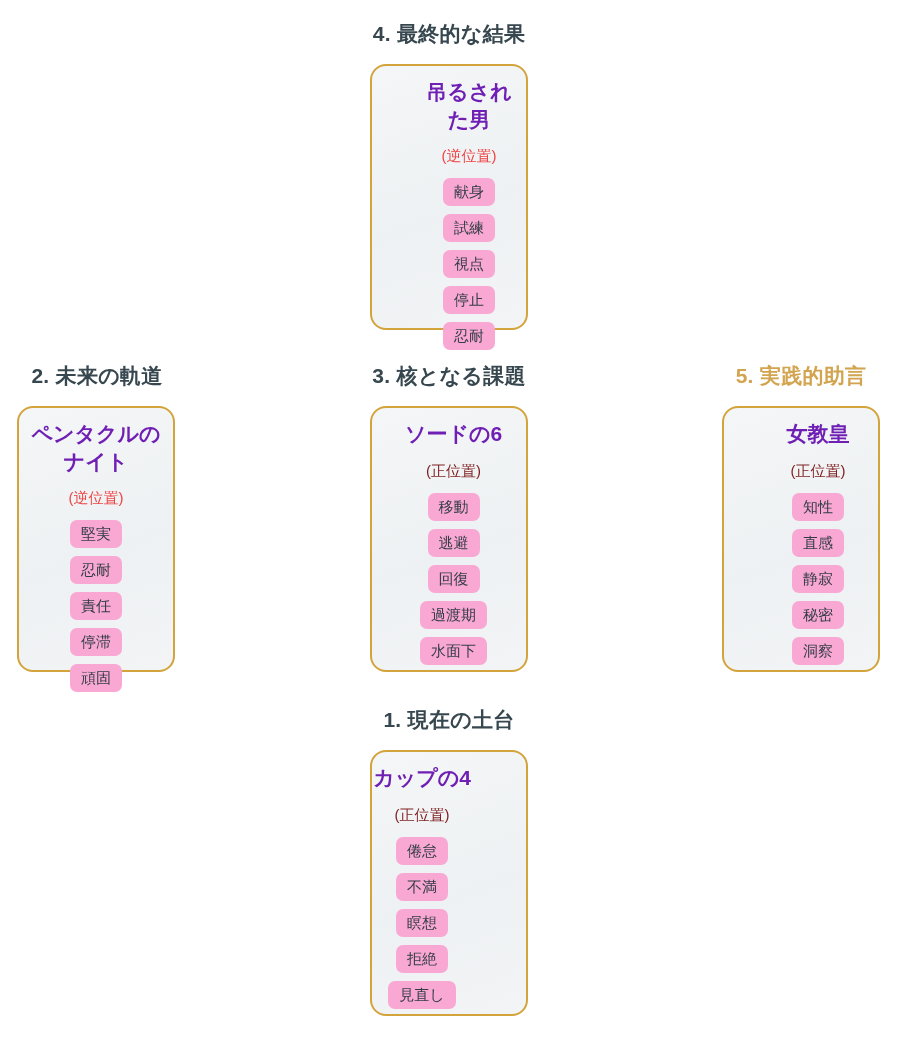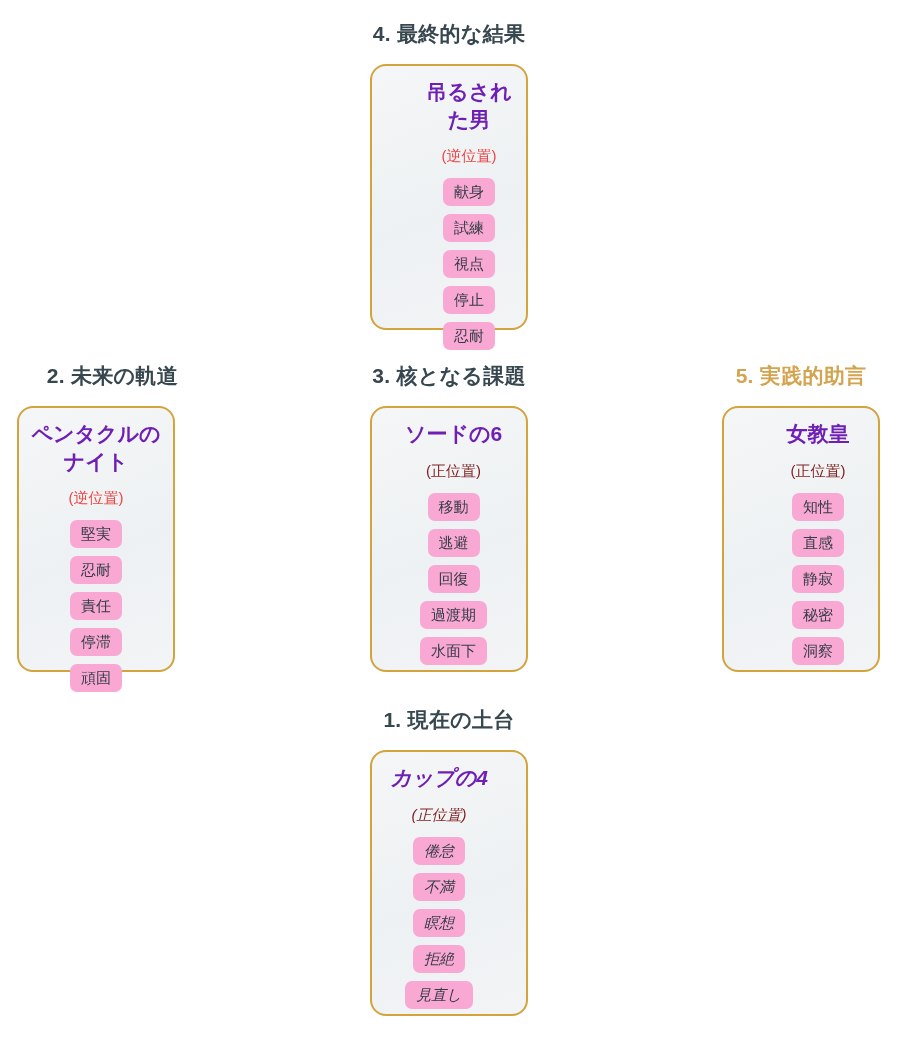--- a/index.html
+++ b/index.html
@@ -97,21 +97,21 @@
       <div class="card-title">吊るされた男</div>
       <div class="card-orientation reversed">(逆位置)</div>
       <div class="kw-list">
         <span class="kw-chip">献身</span>
         <span class="kw-chip">試練</span>
         <span class="kw-chip">視点</span>
         <span class="kw-chip">停止</span>
         <span class="kw-chip">忍耐</span>
       </div>
     </div>
-    <div class="pos-label" style="left: 16px; top: 363px; width: 162px; text-align: right;">2. 未来の軌道</div>
+    <div class="pos-label" style="left: 16px; top: 363px; width: 162px;">2. 未来の軌道</div>
     <div class="card" style="left: 17px; top: 406px; width: 158px; height: 266px;"></div>
     <div class="card-inner" style="left: 17px; top: 420px; width: 158px; position: absolute;">
       <div class="card-title">ペンタクルのナイト</div>
       <div class="card-orientation reversed">(逆位置)</div>
       <div class="kw-list">
         <span class="kw-chip">堅実</span>
         <span class="kw-chip">忍耐</span>
         <span class="kw-chip">責任</span>
         <span class="kw-chip">停滞</span>
         <span class="kw-chip">頑固</span>
@@ -138,21 +138,21 @@
       <div class="kw-list">
         <span class="kw-chip">知性</span>
         <span class="kw-chip">直感</span>
         <span class="kw-chip">静寂</span>
         <span class="kw-chip">秘密</span>
         <span class="kw-chip">洞察</span>
       </div>
     </div>
     <div class="pos-label" style="left: 368px; top: 707px; width: 162px;">1. 現在の土台</div>
     <div class="card" style="left: 370px; top: 750px; width: 158px; height: 266px;"></div>
-    <div class="card-inner" style="left: 370px; top: 764px; width: 138px; position: absolute; font-style: italic;">
+    <div class="card-inner" style="left: 353px; top: 764px; width: 138px; position: absolute;">
       <div class="card-title">カップの4</div>
       <div class="card-orientation upright">(正位置)</div>
       <div class="kw-list">
         <span class="kw-chip">倦怠</span>
         <span class="kw-chip">不満</span>
         <span class="kw-chip">瞑想</span>
         <span class="kw-chip">拒絶</span>
         <span class="kw-chip">見直し</span>
       </div>
     </div>

